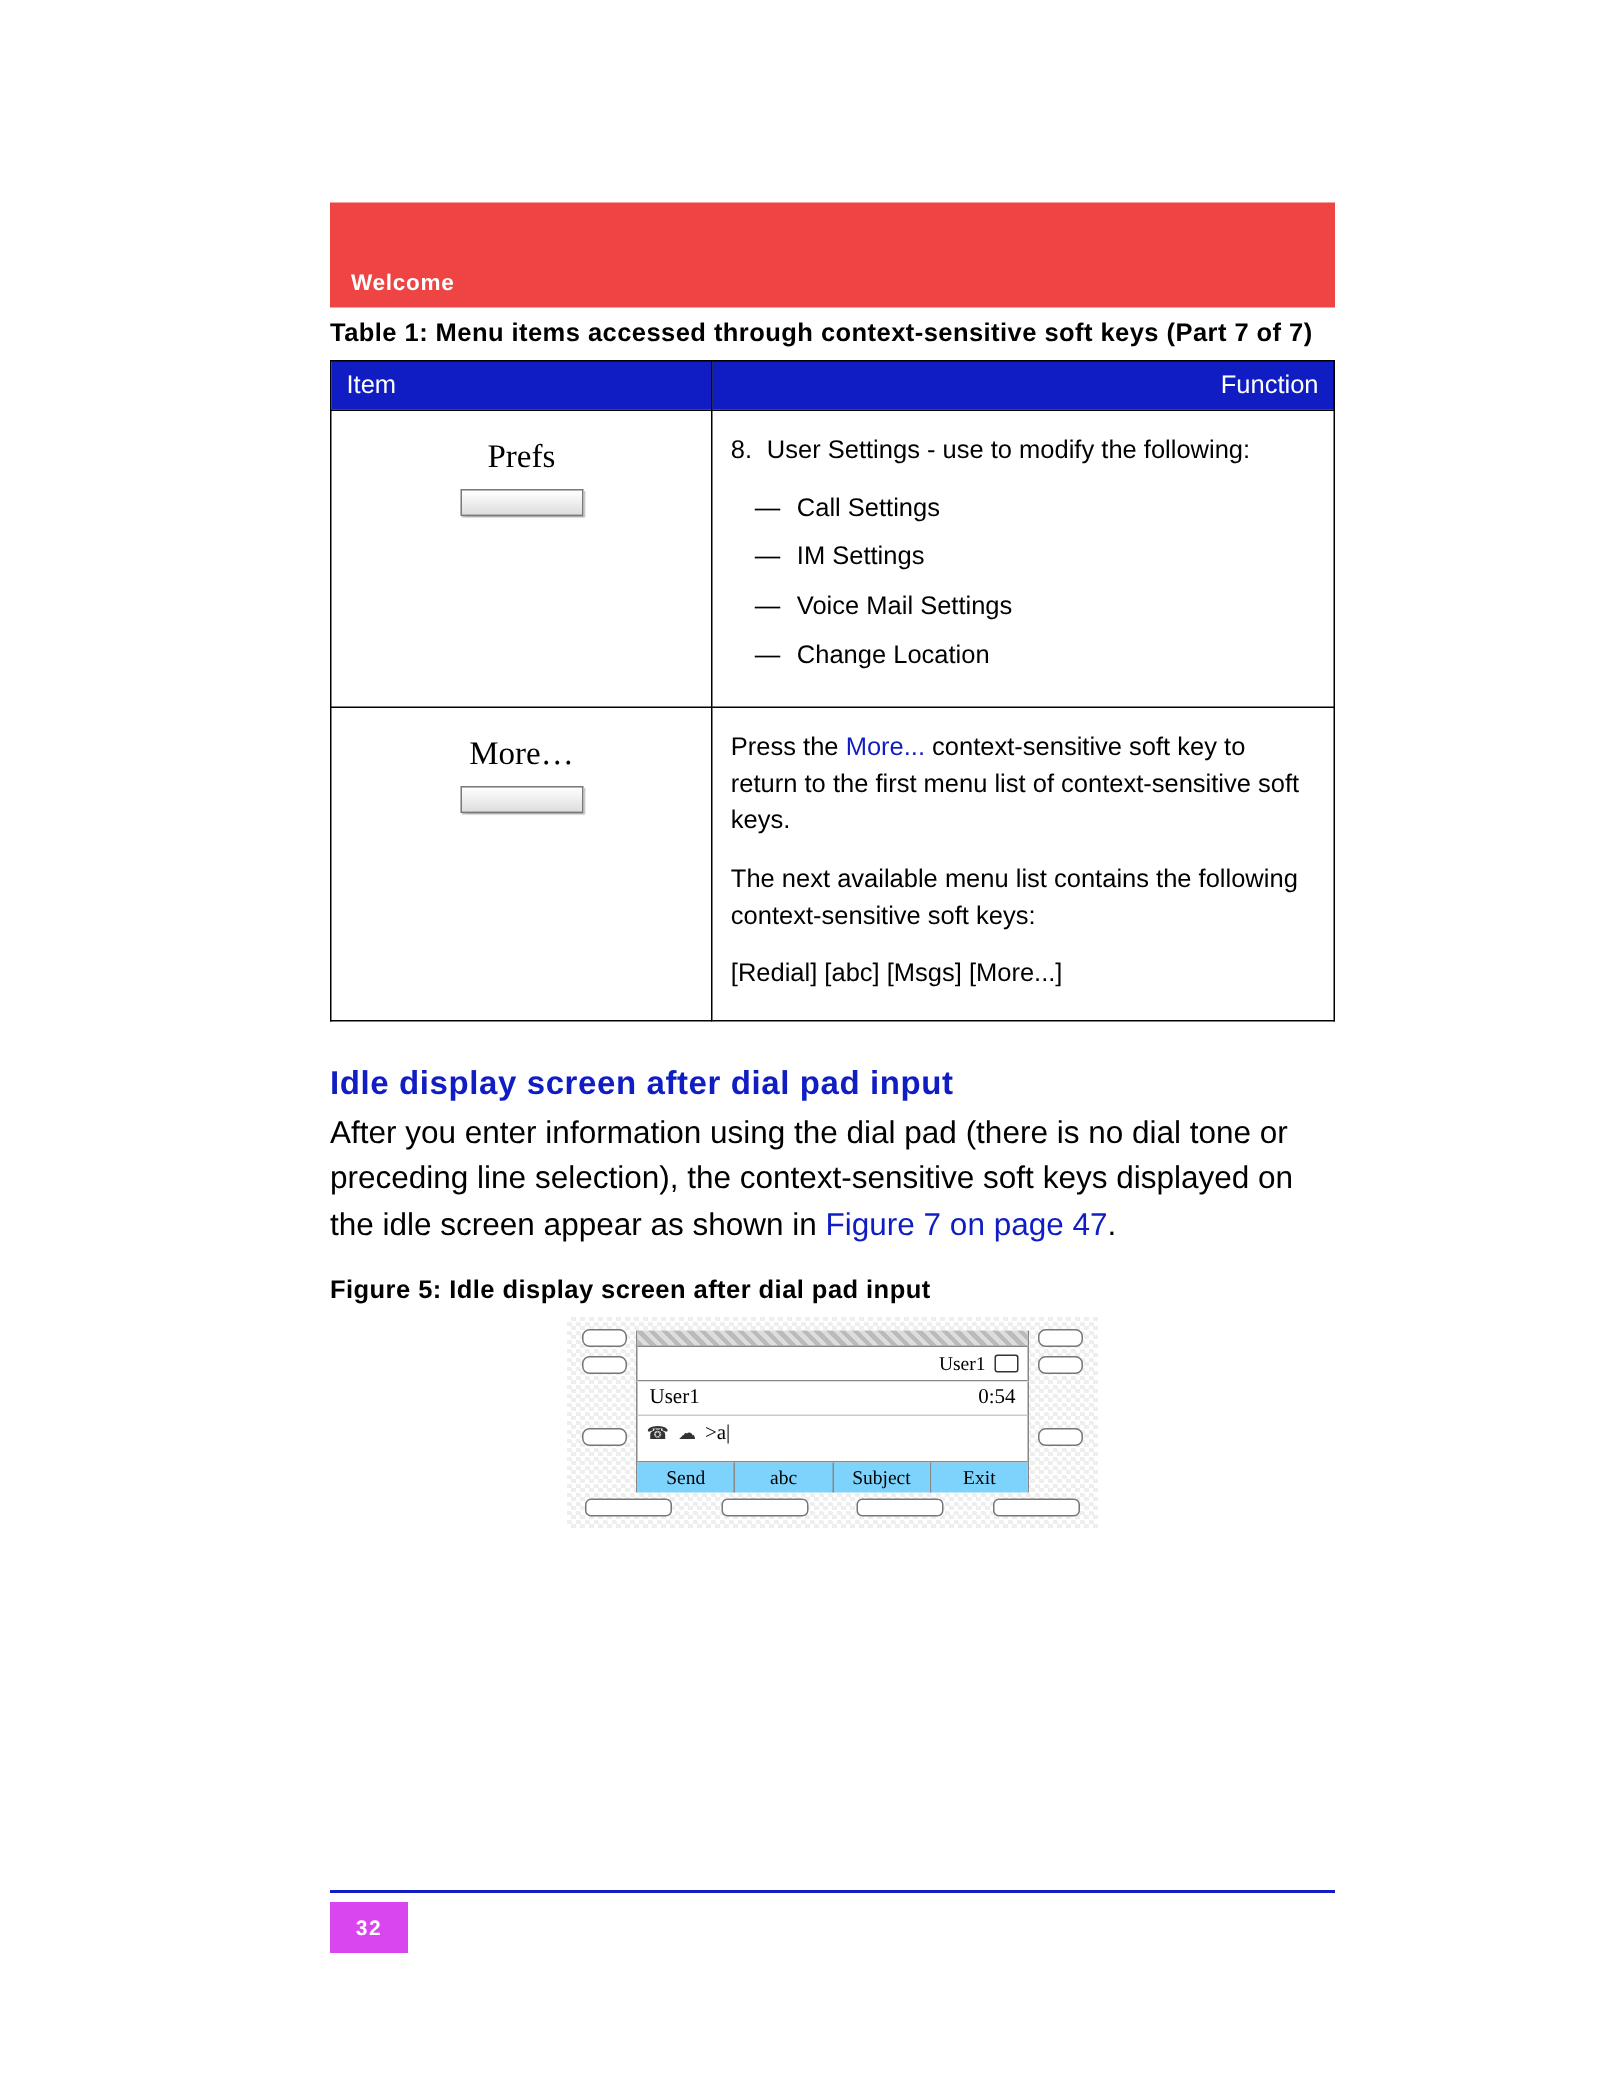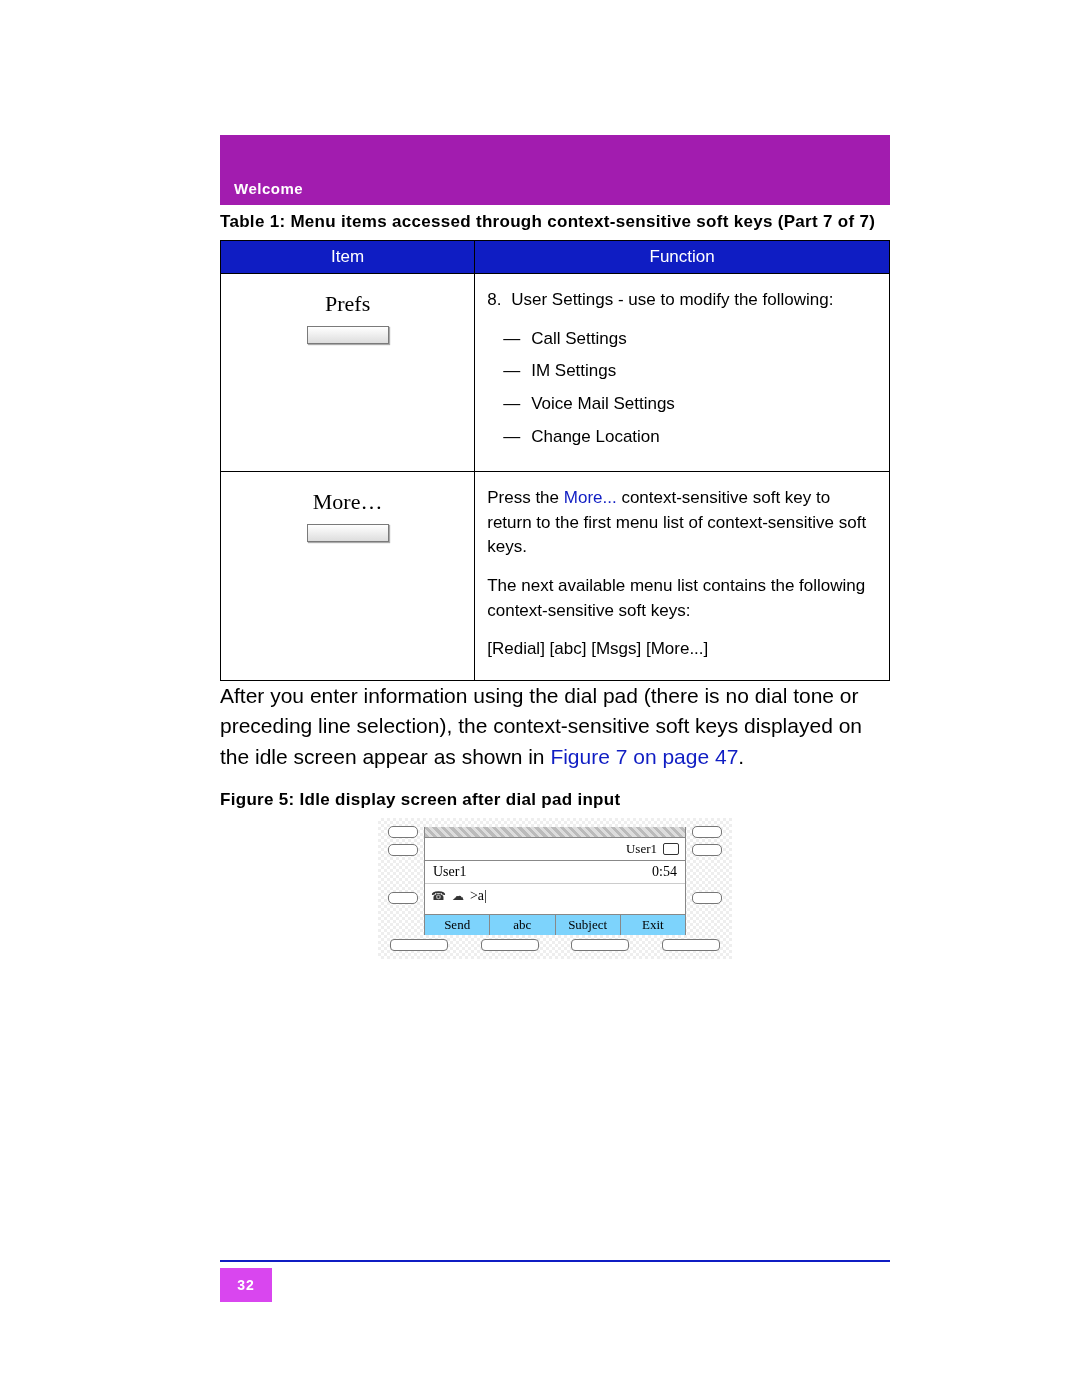--- a/index.html
+++ b/index.html
@@ -10,21 +10,21 @@
     background: #fff;
   }
   .page {
     width: 1080px;
     height: 1397px;
     position: relative;
     box-sizing: border-box;
     padding: 135px 190px 0 220px;
   }
   .blue-bar {
-    background: #a21caf;
+    background: #ef4444;
     height: 70px;
     margin: 0 0 0 0;
     position: relative;
     color: #fff;
   }
   .blue-bar .section-title {
     position: absolute;
     left: 14px;
     bottom: 8px;
     font-weight: bold;
@@ -39,26 +39,26 @@
     letter-spacing: 0.3px;
   }
   table.menu-table {
     border-collapse: collapse;
     width: 100%;
   }
   table.menu-table th {
     background: #0f1dc3;
     color: #fff;
     font-weight: normal;
-    text-align: center;
+    text-align: right;
     padding: 6px 10px;
     font-size: 17px;
     border: 1px solid #000;
   }
-  table.menu-table th:first-child { width: 38%; text-align: center; }
+  table.menu-table th:first-child { width: 38%; text-align: left; }
   table.menu-table td {
     border: 1px solid #000;
     padding: 14px 12px 18px 12px;
     vertical-align: top;
     font-size: 17px;
     line-height: 1.45;
   }
   .item-cell { text-align: center; }
   .item-label {
     font-family: "Times New Roman", serif;
@@ -232,20 +232,21 @@
           <p>
             <span>Press the </span><span class="link">More...</span><span> context-sensitive soft key to return to the first menu list of context-sensitive soft keys.</span>
           </p>
           <p>The next available menu list contains the following context-sensitive soft keys:</p>
           <p>[Redial] [abc] [Msgs] [More...]</p>
         </td>
       </tr>
     </tbody>
   </table>
 
+  <div class="section-heading">Idle display screen after dial pad input</div>
   <p class="body-para">
     <span>After you enter information using the dial pad (there is no dial tone or preceding line selection), the context-sensitive soft keys displayed on the idle screen appear as shown in </span><span class="link">Figure 7 on page 47</span><span>.</span>
   </p>
 
   <div class="figure-caption">Figure 5: Idle display screen after dial pad input</div>
 
   <div class="figure-wrap">
     <div class="phone">
       <div class="prow">
           <span class="side-key"></span>

